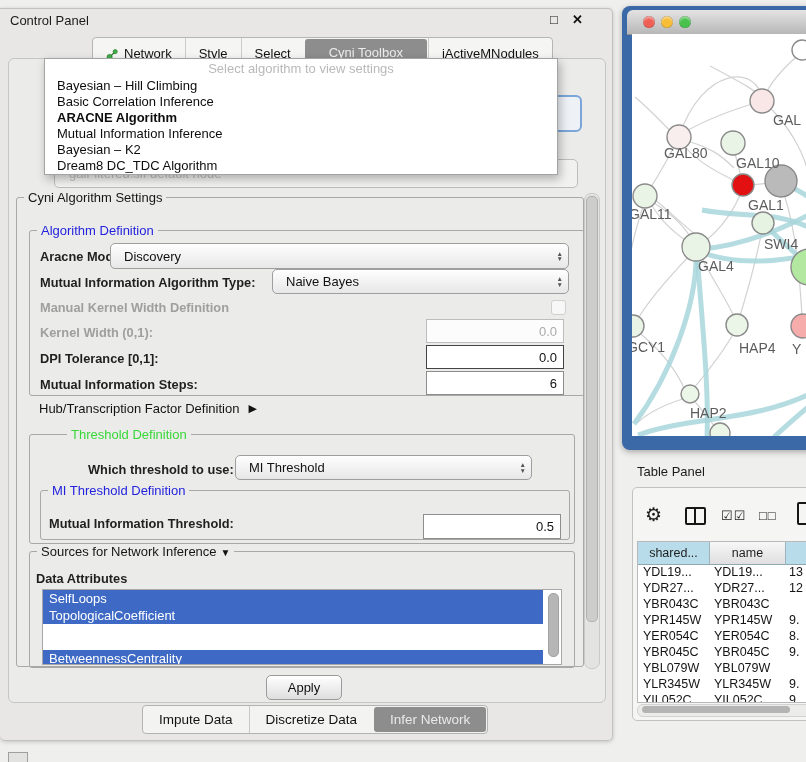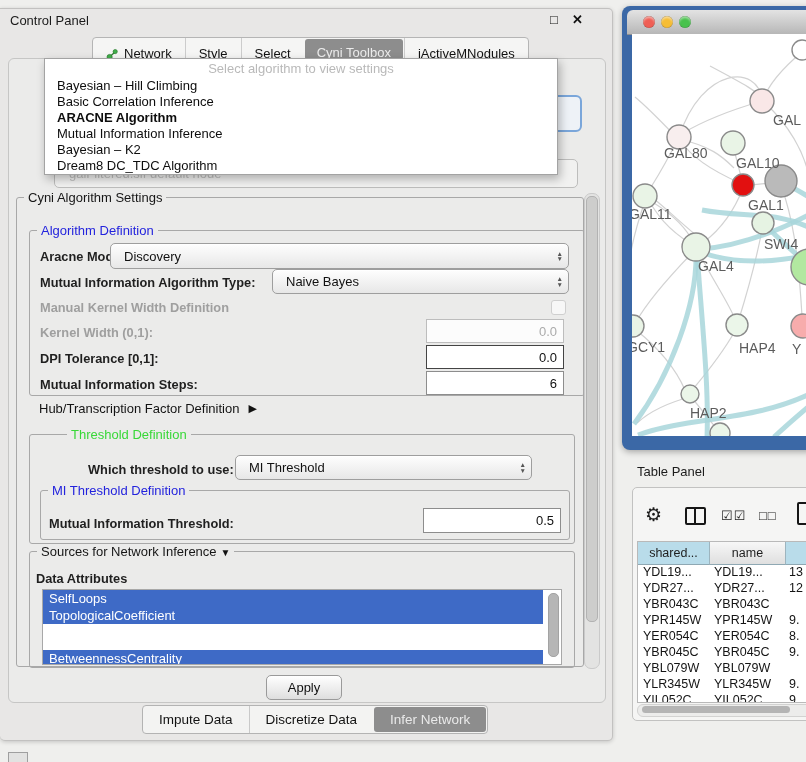--- a/index.html
+++ b/index.html
@@ -12,21 +12,21 @@
        box-shadow:0 1px 4px rgba(0,0,0,.18);}
   .ctl-title{position:absolute;left:10px;top:4px;font-size:13px;color:#1b1b1b;}
   .winbtn{position:absolute;top:3px;font-size:13px;color:#111;cursor:default;}
   .winbtn.float{left:550px;}
   .winbtn.close{left:572px;font-weight:bold;}
 
   .tabstrip{position:absolute;left:92px;top:28px;height:23px;display:flex;align-items:stretch;
             background:#f5f5f4;border:1px solid #b5b5b5;border-radius:4px;overflow:hidden;}
   .tab{display:flex;align-items:flex-end;gap:5px;padding:0 13px;font-size:13px;color:#121212;white-space:nowrap;}
   .tab + .tab{border-left:1px solid #cccccc;}
-  .tab.on{background:#8d8d8d;color:#ededed;border-left:none;border-radius:3px;margin:1px;padding:0 12px;}
+  .tab.on{background:#8d8d8d;color:#ededed;border-left:none;border-radius:3px;margin:1px;padding:0 24px;}
   .tabicon{display:inline-flex;}
 
   .inner{position:absolute;left:8px;top:49px;width:596px;height:643px;background:#ebebea;
          border:1px solid #c6c6c5;border-radius:6px;}
 
   
   .ghost-combo{position:absolute;left:54px;top:150px;width:522px;height:27px;background:#f1f1f0;
                border:1px solid #bdbdbc;border-radius:5px;z-index:1;display:flex;align-items:center;}
   .ghost-txt{margin-left:14px;font-size:13px;color:#bfbfbe;}
   .focus-frag{position:absolute;left:548px;top:86px;width:30px;height:33px;background:#eef2f7;
@@ -221,21 +221,21 @@
         <div class="combo" style="left:205px;top:20px;width:282px;height:23px">
           <span>MI Threshold</span>
           <span class="stp">
               <span>▲</span>
               <span>▼</span>
             </span>
         </div>
         <div class="grp g-mithr">
           <span class="gt blue">MI Threshold Definition</span>
           <div class="lbl" style="left:8px;top:25px">Mutual Information Threshold:</div>
-          <div class="field" style="left:382px;top:17px;width:130px;height:23px">0.5</div>
+          <div class="field" style="left:382px;top:23px;width:130px;height:23px">0.5</div>
         </div>
       </div>
 
       <div class="grp g-src">
         <span class="gt">
           <span>Sources for Network Inference</span><span class="src-arrow">▼</span>
         </span>
         <div class="lbl" style="left:6px;top:19px">Data Attributes</div>
         <div class="listbox" id="src-list">
 

